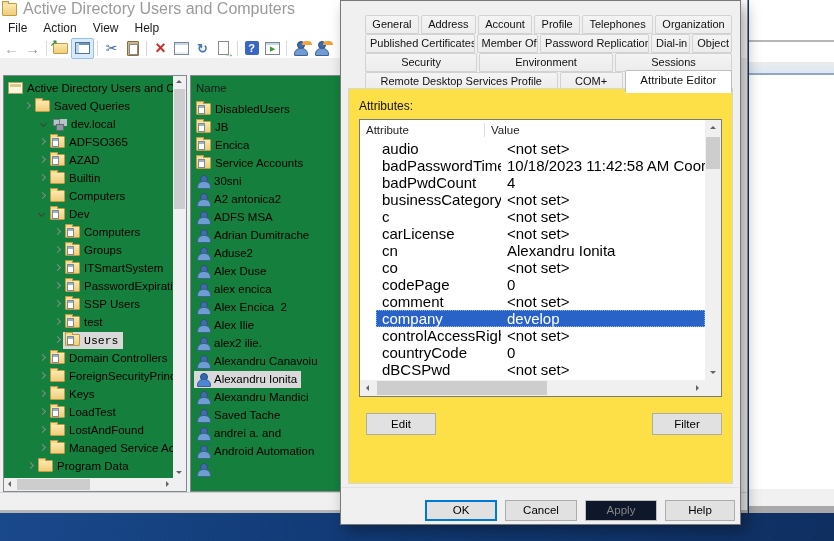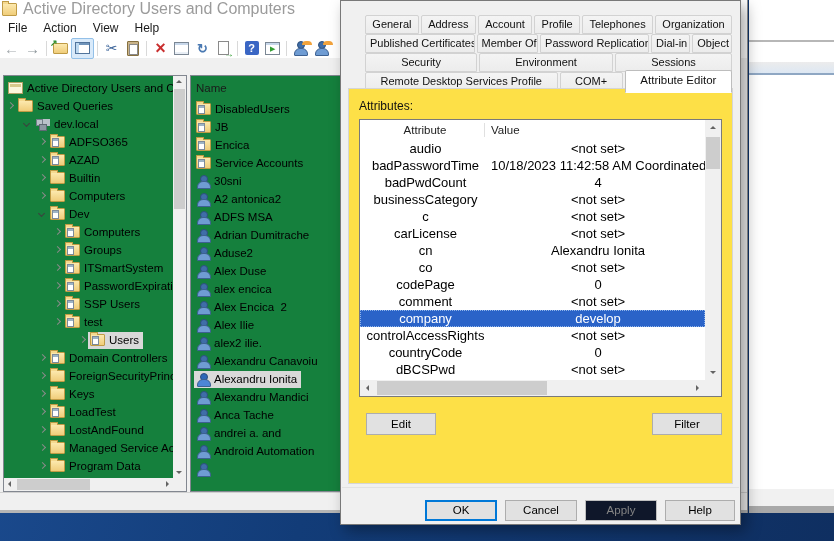--- a/index.html
+++ b/index.html
@@ -115,31 +115,31 @@
   .tab.active{background:#fff;border-color:#bdbdbd;border-bottom-color:#fff;height:21px;line-height:19px;
     margin-top:-2px;position:relative;z-index:3;font-size:11.5px;}
   .dlg-page{position:absolute;left:7px;top:87px;right:7px;height:396px;background:#fde047;
     border:1px solid #d5d5d5;box-sizing:border-box;z-index:1;}
   .attrs-label{position:absolute;left:10px;top:10px;font-size:12px;color:#111;}
   .attrbox{position:absolute;left:10px;top:30px;width:363px;height:278px;background:#fff;
     border:1px solid #7a7a7a;box-sizing:border-box;overflow:hidden;}
   .attr-head{display:flex;align-items:center;height:20px;font-size:11.5px;color:#222;}
   .attr-head .a{width:118px;padding-left:6px;flex:none;border-right:1px solid #e0e0e0;height:14px;line-height:14px;}
   .attr-head .v{padding-left:6px;}
-  .attr-row{display:flex;align-items:center;height:17px;font-size:13px;}
+  .attr-row{display:flex;align-items:center;height:17px;font-size:15px;margin-left:16px;}
   .attr-row .a{width:119px;padding-left:6px;flex:none;overflow:hidden;white-space:nowrap;}
   .attr-row .v{flex:1;overflow:hidden;white-space:nowrap;padding-left:6px;}
   .attr-row.selected{background:var(--selection-blue,#2a63c8);color:#fff;outline:1px dotted #8fb4ea;outline-offset:-1px;}
   .attr-vsb{position:absolute;right:0;top:0;bottom:16px;width:16px;background:#f0f0f0;}
   .attr-vsb .arr-up{left:5px;top:6px;}
   .attr-vsb .arr-down{left:5px;bottom:6px;}
   .attr-hsb{position:absolute;left:0;bottom:0;right:16px;height:16px;background:#f0f0f0;}
   .attr-hsb .arr-left{left:6px;top:5px;}
   .attr-hsb .arr-right{right:6px;top:5px;}
-  .attr-rows-clip{position:absolute;left:0;top:0;right:16px;bottom:16px;overflow:hidden;text-align:center;}
+  .attr-rows-clip{position:absolute;left:0;top:0;right:16px;bottom:16px;overflow:hidden;}
   .btn{position:absolute;background:#e1e1e1;border:1px solid #adadad;font-size:11.5px;text-align:center;
     color:#000;box-sizing:border-box;}
   .btn-edit{left:17px;top:324px;width:70px;height:22px;line-height:20px;}
   .btn-filter{left:303px;top:324px;width:70px;height:22px;line-height:20px;}
   .dlg-sep{position:absolute;left:1px;right:1px;top:486px;border-top:1px solid #e2e2e2;}
   .btn-ok{left:84px;top:499px;width:72px;height:21px;line-height:19px;border:1px solid var(--focus-blue,#0078d7);
     box-shadow:inset 0 0 0 1px var(--focus-blue,#0078d7);}
   .btn-cancel{left:164px;top:499px;width:72px;height:21px;line-height:19px;}
   .btn-apply{left:244px;top:499px;width:72px;height:21px;line-height:19px;background:#0f172a;color:#848484;border-color:#bfbfbf;}
   .btn-help{left:324px;top:499px;width:70px;height:21px;line-height:19px;}
@@ -183,41 +183,41 @@
       <span class="tbi tb-help"></span>
       <span class="tbi tb-console-window"></span>
       <span class="tb-sep"></span>
       <span class="tbi tb-new-user"></span>
       <span class="tbi tb-new-group"></span>
     </div>
 
   <div class="pane tree-pane">
     <div class="tree-rows">
         <div class="tree-row" style="padding-left: 2px;"><span class="rowhl"><span class="ico ico-console"></span><span class="lbl">Active Directory Users and C</span></span></div>
-        <div class="tree-row" style=""><span class="chev collapsed"></span><span class="rowhl"><span class="ico ico-folder"></span><span class="lbl">Saved Queries</span></span></div>
-        <div class="tree-row" style="padding-left: 17px;"><span class="chev expanded"></span><span class="rowhl"><span class="ico ico-domain"></span><span class="lbl">dev.local</span></span></div>
+        <div class="tree-row" style="padding-left: 17px;"><span class="chev collapsed"></span><span class="rowhl"><span class="ico ico-folder"></span><span class="lbl">Saved Queries</span></span></div>
+        <div class="tree-row" style="padding-left: 34px;"><span class="chev expanded"></span><span class="rowhl"><span class="ico ico-domain"></span><span class="lbl">dev.local</span></span></div>
         <div class="tree-row" style="padding-left: 32px;"><span class="chev collapsed"></span><span class="rowhl"><span class="ico ico-ou"></span><span class="lbl">ADFSO365</span></span></div>
         <div class="tree-row" style="padding-left: 32px;"><span class="chev collapsed"></span><span class="rowhl"><span class="ico ico-ou"></span><span class="lbl">AZAD</span></span></div>
         <div class="tree-row" style="padding-left: 32px;"><span class="chev collapsed"></span><span class="rowhl"><span class="ico ico-folder"></span><span class="lbl">Builtin</span></span></div>
         <div class="tree-row" style="padding-left: 32px;"><span class="chev collapsed"></span><span class="rowhl"><span class="ico ico-folder"></span><span class="lbl">Computers</span></span></div>
         <div class="tree-row" style="padding-left: 32px;"><span class="chev expanded"></span><span class="rowhl"><span class="ico ico-ou"></span><span class="lbl">Dev</span></span></div>
         <div class="tree-row" style="padding-left: 47px;"><span class="chev collapsed"></span><span class="rowhl"><span class="ico ico-ou"></span><span class="lbl">Computers</span></span></div>
         <div class="tree-row" style="padding-left: 47px;"><span class="chev collapsed"></span><span class="rowhl"><span class="ico ico-ou"></span><span class="lbl">Groups</span></span></div>
         <div class="tree-row" style="padding-left: 47px;"><span class="chev collapsed"></span><span class="rowhl"><span class="ico ico-ou"></span><span class="lbl">ITSmartSystem</span></span></div>
         <div class="tree-row" style="padding-left: 47px;"><span class="chev collapsed"></span><span class="rowhl"><span class="ico ico-ou"></span><span class="lbl">PasswordExpiratic</span></span></div>
         <div class="tree-row" style="padding-left: 47px;"><span class="chev collapsed"></span><span class="rowhl"><span class="ico ico-ou"></span><span class="lbl">SSP Users</span></span></div>
         <div class="tree-row" style="padding-left: 47px;"><span class="chev collapsed"></span><span class="rowhl"><span class="ico ico-ou"></span><span class="lbl">test</span></span></div>
-        <div class="tree-row selected" style="padding-left: 72px;"><span class="chev collapsed"></span><span class="rowhl"><span class="ico ico-ou"></span><span class="lbl">Users</span></span></div>
+        <div class="tree-row selected" style="padding-left: 47px; font-family: Liberation Mono, monospace;"><span class="chev collapsed"></span><span class="rowhl"><span class="ico ico-ou"></span><span class="lbl">Users</span></span></div>
         <div class="tree-row" style="padding-left: 32px;"><span class="chev collapsed"></span><span class="rowhl"><span class="ico ico-ou"></span><span class="lbl">Domain Controllers</span></span></div>
         <div class="tree-row" style="padding-left: 32px;"><span class="chev collapsed"></span><span class="rowhl"><span class="ico ico-folder"></span><span class="lbl">ForeignSecurityPrinci</span></span></div>
         <div class="tree-row" style="padding-left: 32px;"><span class="chev collapsed"></span><span class="rowhl"><span class="ico ico-folder"></span><span class="lbl">Keys</span></span></div>
         <div class="tree-row" style="padding-left: 32px;"><span class="chev collapsed"></span><span class="rowhl"><span class="ico ico-ou"></span><span class="lbl">LoadTest</span></span></div>
         <div class="tree-row" style="padding-left: 32px;"><span class="chev collapsed"></span><span class="rowhl"><span class="ico ico-folder"></span><span class="lbl">LostAndFound</span></span></div>
         <div class="tree-row" style="padding-left: 32px;"><span class="chev collapsed"></span><span class="rowhl"><span class="ico ico-folder"></span><span class="lbl">Managed Service Acc</span></span></div>
-        <div class="tree-row" style="padding-left: 32px;"><span class="chev collapsed"></span><span class="rowhl"><span class="ico ico-folder"></span><span class="lbl">Program Data</span></span></div>
+        <div class="tree-row" style="padding-left: 20px;"><span class="chev collapsed"></span><span class="rowhl"><span class="ico ico-folder"></span><span class="lbl">Program Data</span></span></div>
       </div>
     <div class="vsb">
       <span class="sbarr arr-up"></span>
       <span class="sbarr arr-down"></span>
       <span class="sbthumb-v" style="top:13px;height:120px;"></span>
     </div>
     <div class="hsb">
       <span class="sbarr arr-left"></span>
       <span class="sbarr arr-right"></span>
       <span class="sbthumb-h" style="left:13px;width:73px;"></span>
@@ -326,21 +326,21 @@
         </div>
         <div class="list-row">
           <span class="rowhl">
             <span class="ico ico-user"></span>
             <span class="lbl">Alexandru Mandici</span>
           </span>
         </div>
         <div class="list-row">
           <span class="rowhl">
             <span class="ico ico-user"></span>
-            <span class="lbl">Anca Tache</span>
+            <span class="lbl">Saved Tache</span>
           </span>
         </div>
         <div class="list-row">
           <span class="rowhl">
             <span class="ico ico-user"></span>
             <span class="lbl">andrei a. and</span>
           </span>
         </div>
         <div class="list-row">
           <span class="rowhl">

